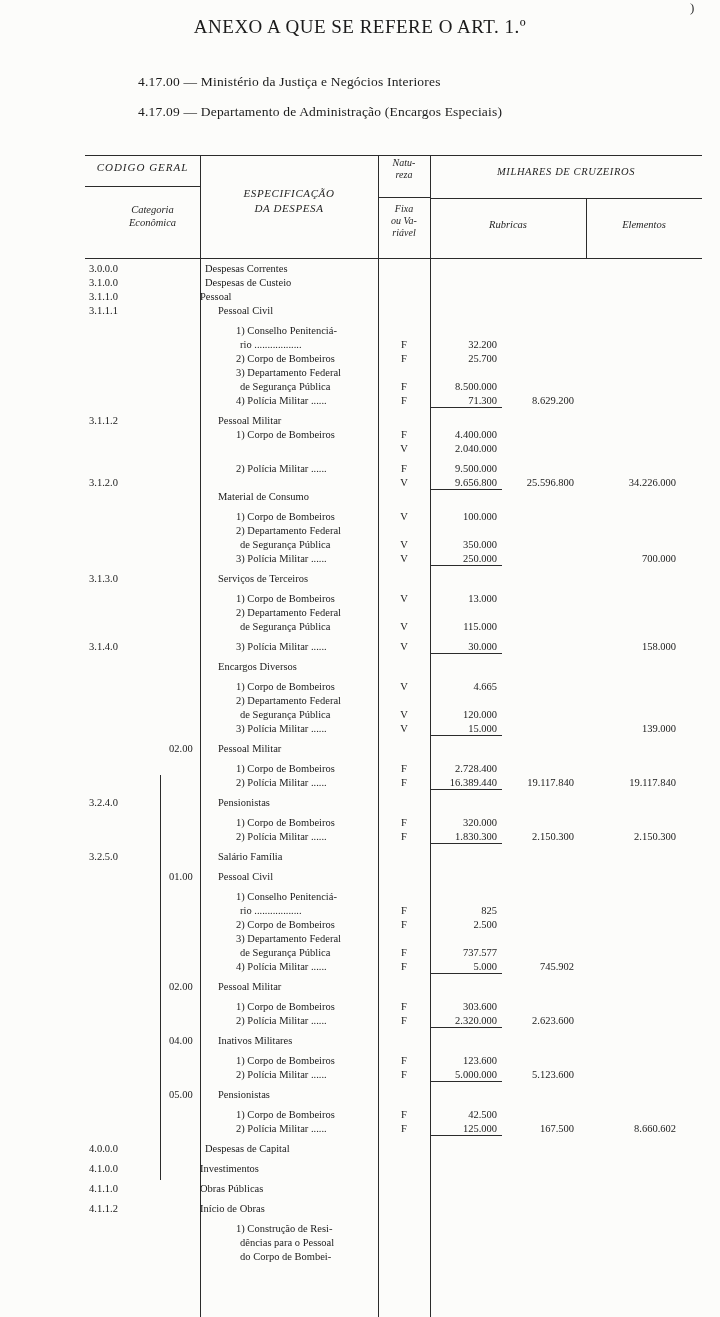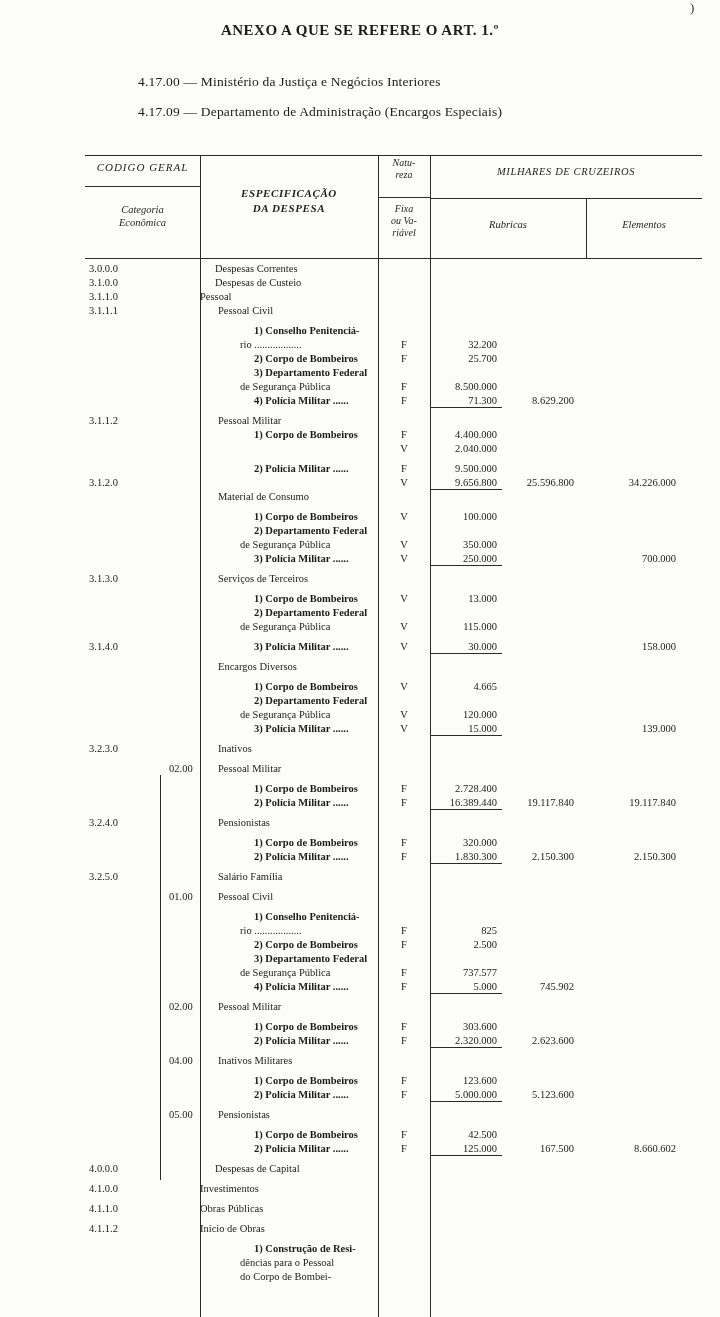--- a/index.html
+++ b/index.html
@@ -5,53 +5,53 @@
   * { margin:0; padding:0; box-sizing:border-box; }
   html,body { background:#e9e9e6; }
   .page {
     position:relative; width:720px; height:1317px; margin:0 auto;
     background:#fcfcfa; color:#1b1b1b;
     font-family:"Liberation Serif","DejaVu Serif",serif;
     overflow:hidden;
   }
   .corner-mark { position:absolute; top:0px; left:690px; font-size:13px; color:#333; }
   .title {
-    position:absolute; top:22px; left:0; width:100%;
-    text-align:center; font-weight:bold; font-size:15px; letter-spacing:.5px;
+    position:absolute; top:16px; left:0; width:100%;
+    text-align:center; font-weight:normal; font-size:19px; letter-spacing:.5px;
   }
   .subtitle { position:absolute; left:138px; font-size:13.5px; letter-spacing:.2px; }
   .subtitle.s1 { top:74px; }
   .subtitle.s2 { top:104px; }
 
   .hline { position:absolute; height:1px; background:#2b2b2b; }
   .vline { position:absolute; width:1px; background:#2b2b2b; }
 
   .hdr {
     position:absolute; font-style:italic; text-align:center;
     white-space:pre-line; color:#1f1f1f;
   }
   .h-codigo    { left:85px;  top:161px; width:115px; font-size:11px; letter-spacing:1px; }
-  .h-categoria { left:85px;  top:203px; width:115px; font-size:10.5px; line-height:13px;text-align:center; }
-  .h-espec     { left:200px; top:186px; width:178px; font-size:11px; line-height:15px; letter-spacing:.6px;font-weight:bold; }
+  .h-categoria { left:95px;  top:203px; width:115px; font-size:10.5px; line-height:13px;text-align:center; }
+  .h-espec     { left:200px; top:186px; width:178px; font-size:11px; line-height:15px; letter-spacing:.6px; }
   .h-natu      { left:378px; top:157px; width:52px;  font-size:10px; line-height:12px; }
   .h-fixa      { left:378px; top:203px; width:52px;  font-size:10px; line-height:12px; }
   .h-milhares  { left:430px; top:166px; width:272px; font-size:10.5px; letter-spacing:.6px; }
   .h-rubricas  { left:430px; top:219px; width:156px; font-size:10.5px; }
   .h-elementos { left:586px; top:219px; width:116px; font-size:10.5px; }
 
   .tbody { position:absolute; left:85px; top:262px; width:617px; font-size:10.5px; }
   .row { display:flex; height:14px; line-height:14px; }
   .row.gap { margin-top:6px; }
   .c-code { width:75px;  padding-left:4px;  flex:none; }
   .c-sub  { width:40px;  padding-left:9px;  flex:none; }
   .c-spec { width:178px; flex:none; white-space:nowrap; overflow:hidden; }
-  .c-spec.ind0 { padding-left:15px; }
+  .c-spec.ind0 { padding-left:5px; }
   .c-spec.ind1 { }
   .c-spec.ind2 { padding-left:18px; }
-  .c-spec.ind3 { padding-left:54px;font-weight:bold; }
+  .c-spec.ind3 { padding-left:36px; }
   .c-spec.ind4 { padding-left:40px; }
   .c-nat  { width:52px;  text-align:center; flex:none; }
   .c-val  { width:72px;  text-align:right; padding-right:5px;  flex:none; }
   .c-val.sum { border-bottom:1px solid #2b2b2b; }
   .c-rub  { width:84px;  text-align:right; padding-right:12px; flex:none; }
   .c-ele  { width:116px; text-align:right; padding-right:26px; flex:none; }
 </style>
 </head>
 <body>
 
@@ -353,29 +353,20 @@
       <div class="row">
       <span class="c-code"></span>
       <span class="c-sub"></span>
       <span class="c-spec ind3">3) Polícia Militar ......</span>
       <span class="c-nat">V</span>
       <span class="c-val sum">15.000</span>
       <span class="c-rub"></span>
       <span class="c-ele">139.000</span>
     </div>
       <div class="row gap">
-      <span class="c-code">3.2.3.0</span>
-      <span class="c-sub"></span>
-      <span class="c-spec ind2">Inativos</span>
-      <span class="c-nat"></span>
-      <span class="c-val"></span>
-      <span class="c-rub"></span>
-      <span class="c-ele"></span>
-    </div>
-      <div class="row gap">
       <span class="c-code"></span>
       <span class="c-sub">02.00</span>
       <span class="c-spec ind2">Pessoal Militar</span>
       <span class="c-nat"></span>
       <span class="c-val"></span>
       <span class="c-rub"></span>
       <span class="c-ele"></span>
     </div>
       <div class="row gap">
       <span class="c-code"></span>

